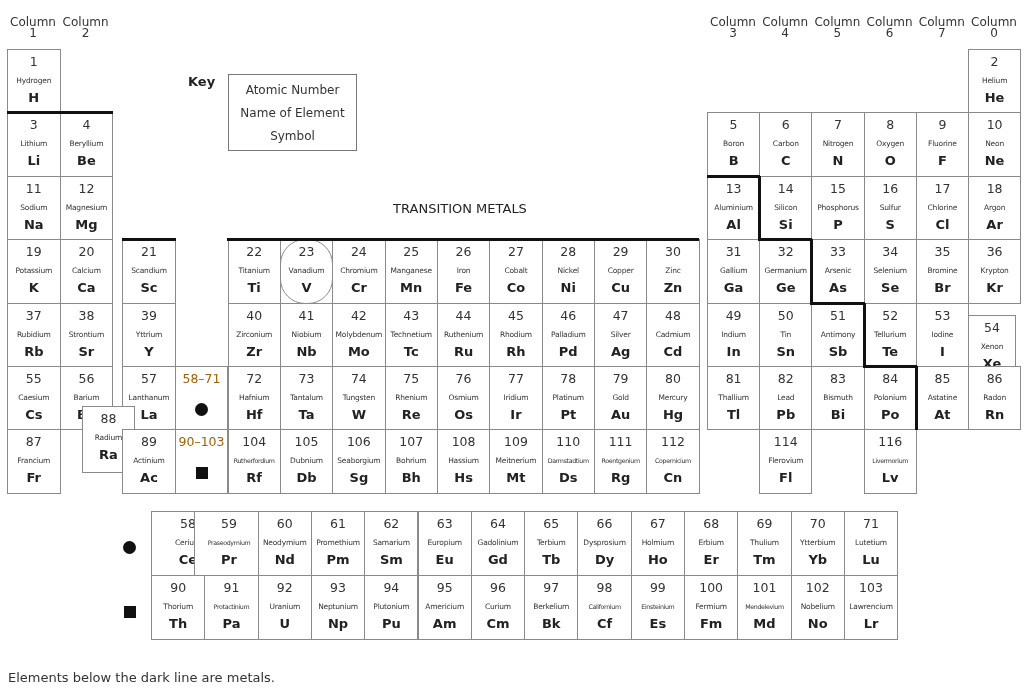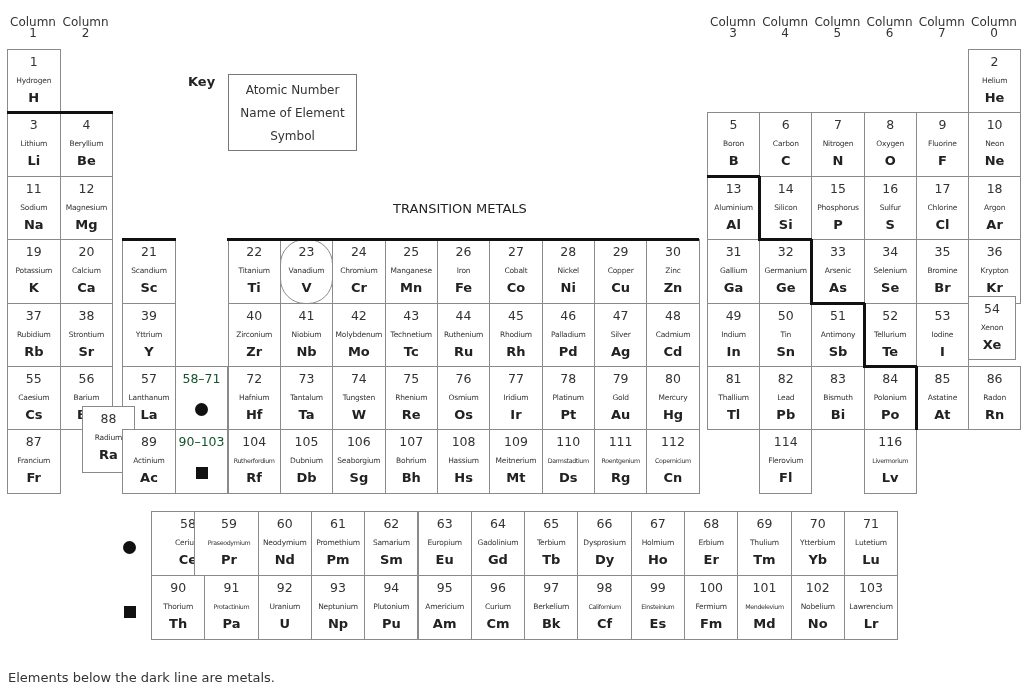--- a/index.html
+++ b/index.html
@@ -10,21 +10,21 @@
   .cell .nm{position:absolute;left:0;right:0;top:26px;font-size:7.5px;color:#333;line-height:9px;white-space:nowrap;letter-spacing:-0.2px;}
   .cell .sym{position:absolute;left:0;right:0;top:40px;font-size:13px;font-weight:bold;color:#222;line-height:15px;}
   .cell .nm.tiny{font-size:6.3px;letter-spacing:-0.35px;}
   .thick{position:absolute;background:#111;}
   .key-label{position:absolute;left:188px;top:74px;font-size:13px;font-weight:bold;color:#222;}
   .key-box{position:absolute;left:228px;top:74px;width:129px;height:77px;box-sizing:border-box;border:1px solid #777;text-align:center;font-size:12px;color:#333;}
   .key-box div{line-height:23px;}
   .tm-title{position:absolute;left:340px;top:201px;width:240px;text-align:center;font-size:13px;color:#222;}
   .marker-circle{display:inline-block;width:13px;height:13px;border-radius:50%;background:#111;}
   .marker-square{display:inline-block;width:12px;height:12px;background:#111;}
-  .placeholder .range{position:absolute;left:0;right:0;top:4px;font-size:12.5px;color:#14532d;}
+  .placeholder .range{position:absolute;left:0;right:0;top:4px;font-size:12.5px;color:#a16207;}
   .placeholder .mk{position:absolute;left:0;right:0;top:34px;text-align:center;}
   .side-marker{position:absolute;}
   .footnote{position:absolute;left:8px;top:670px;font-size:13px;color:#333;}
 </style>
 </head>
 <body>
 
 <div id="root">
     <div class="colhdr" style="left: 7px; top: 17px;">
       <div>Column</div>
@@ -323,21 +323,21 @@
     <div class="cell" style="left: 863.6px; top: 302.6px; width: 53.2px; height: 64.4px;">
       <div class="num">52</div>
       <div class="nm">Tellurium</div>
       <div class="sym">Te</div>
     </div>
     <div class="cell" style="left: 915.8px; top: 302.6px; width: 53.2px; height: 64.4px;">
       <div class="num">53</div>
       <div class="nm">Iodine</div>
       <div class="sym">I</div>
     </div>
-    <div class="cell" style="left: 968px; top: 296px; width: 48px; height: 64.4px;">
+    <div class="cell" style="left: 968px; top: 315px; width: 48px; height: 64.4px;">
       <div class="num">54</div>
       <div class="nm">Xenon</div>
       <div class="sym">Xe</div>
     </div>
     <div class="cell" style="left: 7px; top: 366px; width: 53.6px; height: 64.4px;">
       <div class="num">55</div>
       <div class="nm">Caesium</div>
       <div class="sym">Cs</div>
     </div>
     <div class="cell" style="left: 59.6px; top: 366px; width: 53.6px; height: 64.4px;">

